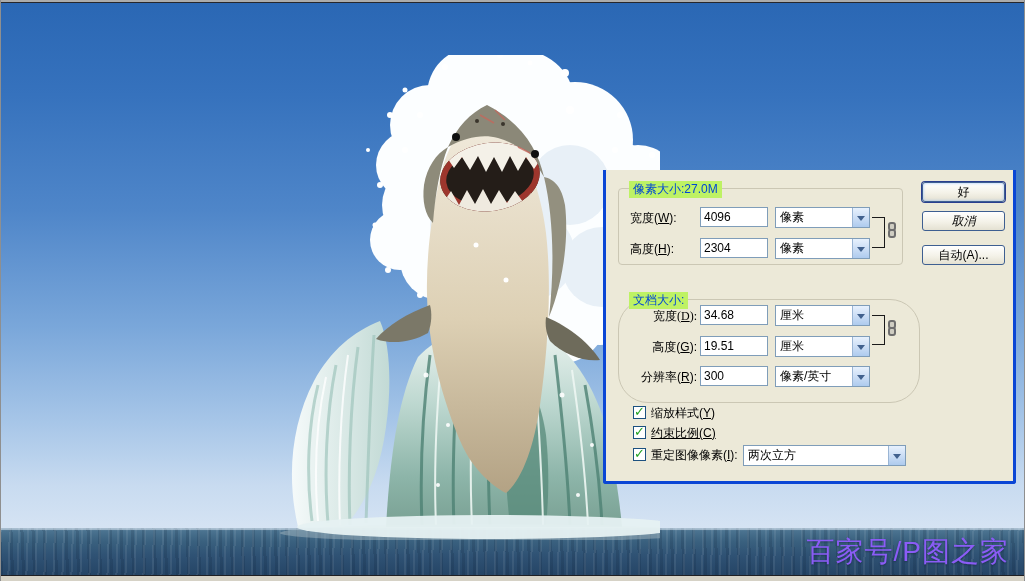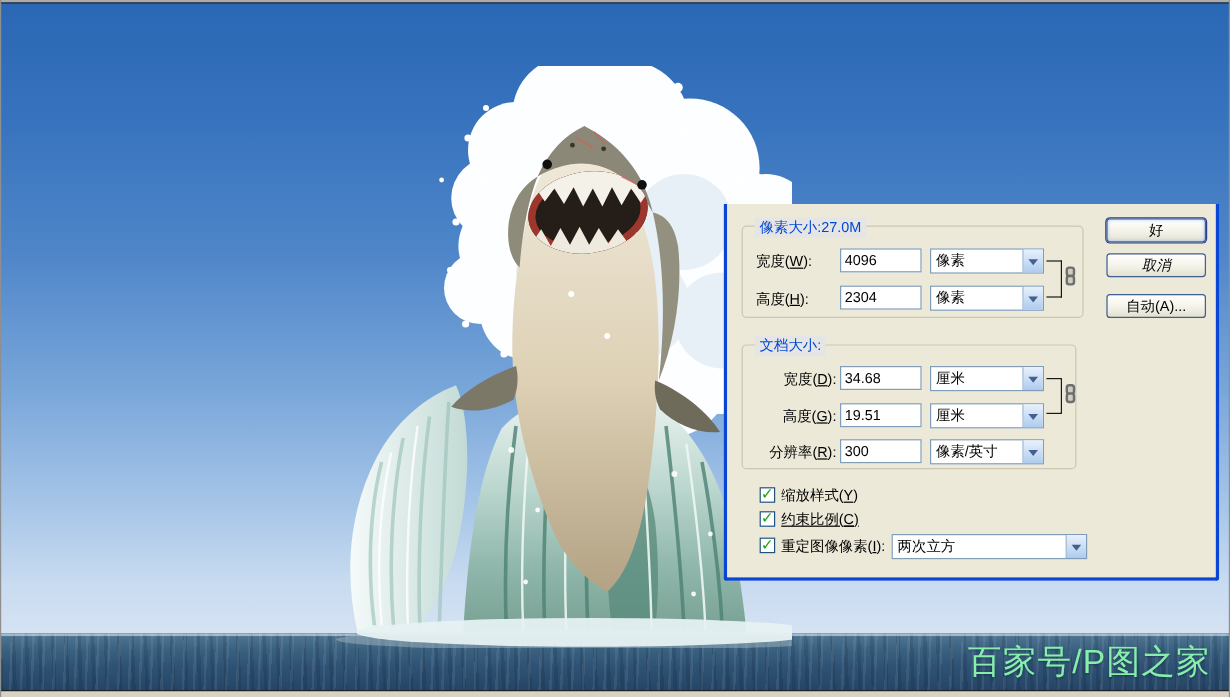--- a/index.html
+++ b/index.html
@@ -11,21 +11,21 @@
   .photo { position:absolute; inset:0; overflow:hidden; }
   .sky { position:absolute; left:0; top:0; width:1025px; height:528px;
     background:linear-gradient(180deg,#2a67b4 0%,#3672bd 18%,#4f86c9 40%,#7aa7da 62%,#a7c6e8 80%,#c8dbf0 92%,#d5e3f3 100%); }
   .sea { position:absolute; left:0; top:528px; width:1025px; height:47px;
     background:linear-gradient(180deg,#7b9ab1 0%,#4b7390 6%,#3a617f 28%,#2f5274 58%,#254566 100%); }
   .sea::before { content:""; position:absolute; inset:0; opacity:.55;
     background:repeating-linear-gradient(92deg,rgba(255,255,255,.14) 0 2px,rgba(255,255,255,0) 2px 9px),
                repeating-linear-gradient(88deg,rgba(5,20,40,.25) 0 3px,rgba(5,20,40,0) 3px 11px); }
   .sea::after { content:""; position:absolute; left:0; top:0; width:100%; height:2px; background:rgba(220,232,244,.5); }
   .splash-svg { position:absolute; left:270px; top:55px; width:390px; height:485px; }
-  .watermark { position:absolute; top:533px; right:16px; font-size:28px; color:#86efac;
+  .watermark { position:absolute; top:533px; right:16px; font-size:28px; color:#8b5cf6;
     letter-spacing:1px; text-shadow:0 1px 2px rgba(10,25,45,.45); z-index:5; }
 
   
   .edge-top-a { position:absolute; left:0; top:0; width:100%; height:2px; background:#ababab; z-index:30; }
   .edge-top-b { position:absolute; left:0; top:2px; width:100%; height:1px; background:#26262b; z-index:30; }
   .edge-bottom-a { position:absolute; left:0; top:575px; width:100%; height:1px; background:#202024; z-index:30; }
   .edge-bottom-b { position:absolute; left:0; top:576px; width:100%; height:5px; background:#d6d2c6; z-index:30; }
   .edge-left { position:absolute; left:0; top:0; width:1px; height:100%; background:#8f8f8f; z-index:31; }
   .edge-right { position:absolute; right:0; top:0; width:1px; height:100%; background:#8f8f8f; z-index:31; }
 
@@ -37,23 +37,23 @@
     background:linear-gradient(180deg,#7aa9f2 0%,#2a70ea 14%,#0c56dd 45%,#0849c4 86%,#0a3fb0 100%);
     box-shadow:inset 0 1px 0 rgba(255,255,255,.45); }
   .title-text { position:absolute; left:8px; top:0; line-height:23px; color:#fff; font-weight:bold; font-size:12px;
     text-shadow:1px 1px 1px rgba(0,20,80,.6); }
   .close-btn { position:absolute; top:3px; right:4px; width:19px; height:17px; border:1px solid #fff; border-radius:3px;
     background:linear-gradient(180deg,#f0a58c 0%,#e3593a 28%,#cc3412 70%,#b02a0c 100%);
     color:#fff; font-weight:bold; font-size:12px; line-height:15px; text-align:center; cursor:pointer;
     box-shadow:inset 0 0 2px rgba(255,255,255,.5); }
 
   .group { position:absolute; border:1px solid #cbc7b4; border-radius:4px; }
-  .group-label { position:absolute; top:-8px; left:10px; background:#e5e5e5; padding:0 4px; color:#0046d5; font-size:12px; white-space:nowrap; }
+  .group-label { position:absolute; top:-8px; left:10px; background:#bef264; padding:0 4px; color:#0046d5; font-size:12px; white-space:nowrap; }
   .g1 { left:15px; top:41px; width:285px; height:77px; }
-  .g2 { left:15px; top:140px; width:279px; height:104px; }
+  .g2 { left:15px; top:152px; width:302px; height:104px;border-radius:30px; }
 
   .lbl { position:absolute; white-space:nowrap; font-size:12px; }
   .lbl-r { text-align:right; }
   .u { text-decoration:underline; }
 
   .txt { position:absolute; width:68px; height:20px; border:1px solid #7f9db9; background:#fff;
     font-family:inherit; font-size:12px; padding:0 3px; }
 
   .combo { position:absolute; height:21px; border:1px solid #7f9db9; background:#fff; }
   .combo-val { position:absolute; left:4px; top:0; line-height:19px; font-size:12px; white-space:nowrap; }
@@ -260,21 +260,21 @@
     </div>
     <div class="bracket b1"></div>
     <div class="chain c1">
         <i></i>
         <i></i>
       </div>
 
     <div class="group g2">
       <span class="group-label">文档大小:</span>
     </div>
-    <span class="lbl lbl-r" style="left:18px; top:161px; width:76px;"><span>宽度(</span><span class="u">D</span><span>):</span></span>
+    <span class="lbl lbl-r" style="left:18px; top:161px; width:76px;font-family:Liberation Serif, serif;"><span>宽度(</span><span class="u">D</span><span>):</span></span>
     <input class="txt" style="left: 97px; top: 158px;" value="34.68">
     <div class="combo" style="left:172px; top:158px; width:95px;">
       <span class="combo-val">厘米</span>
       <span class="combo-btn">
           <i class="arrow"></i>
         </span>
     </div>
     <span class="lbl lbl-r" style="left:18px; top:192px; width:76px;"><span>高度(</span><span class="u">G</span><span>):</span></span>
     <input class="txt" style="left: 97px; top: 189px;" value="19.51">
     <div class="combo" style="left:172px; top:189px; width:95px;">

